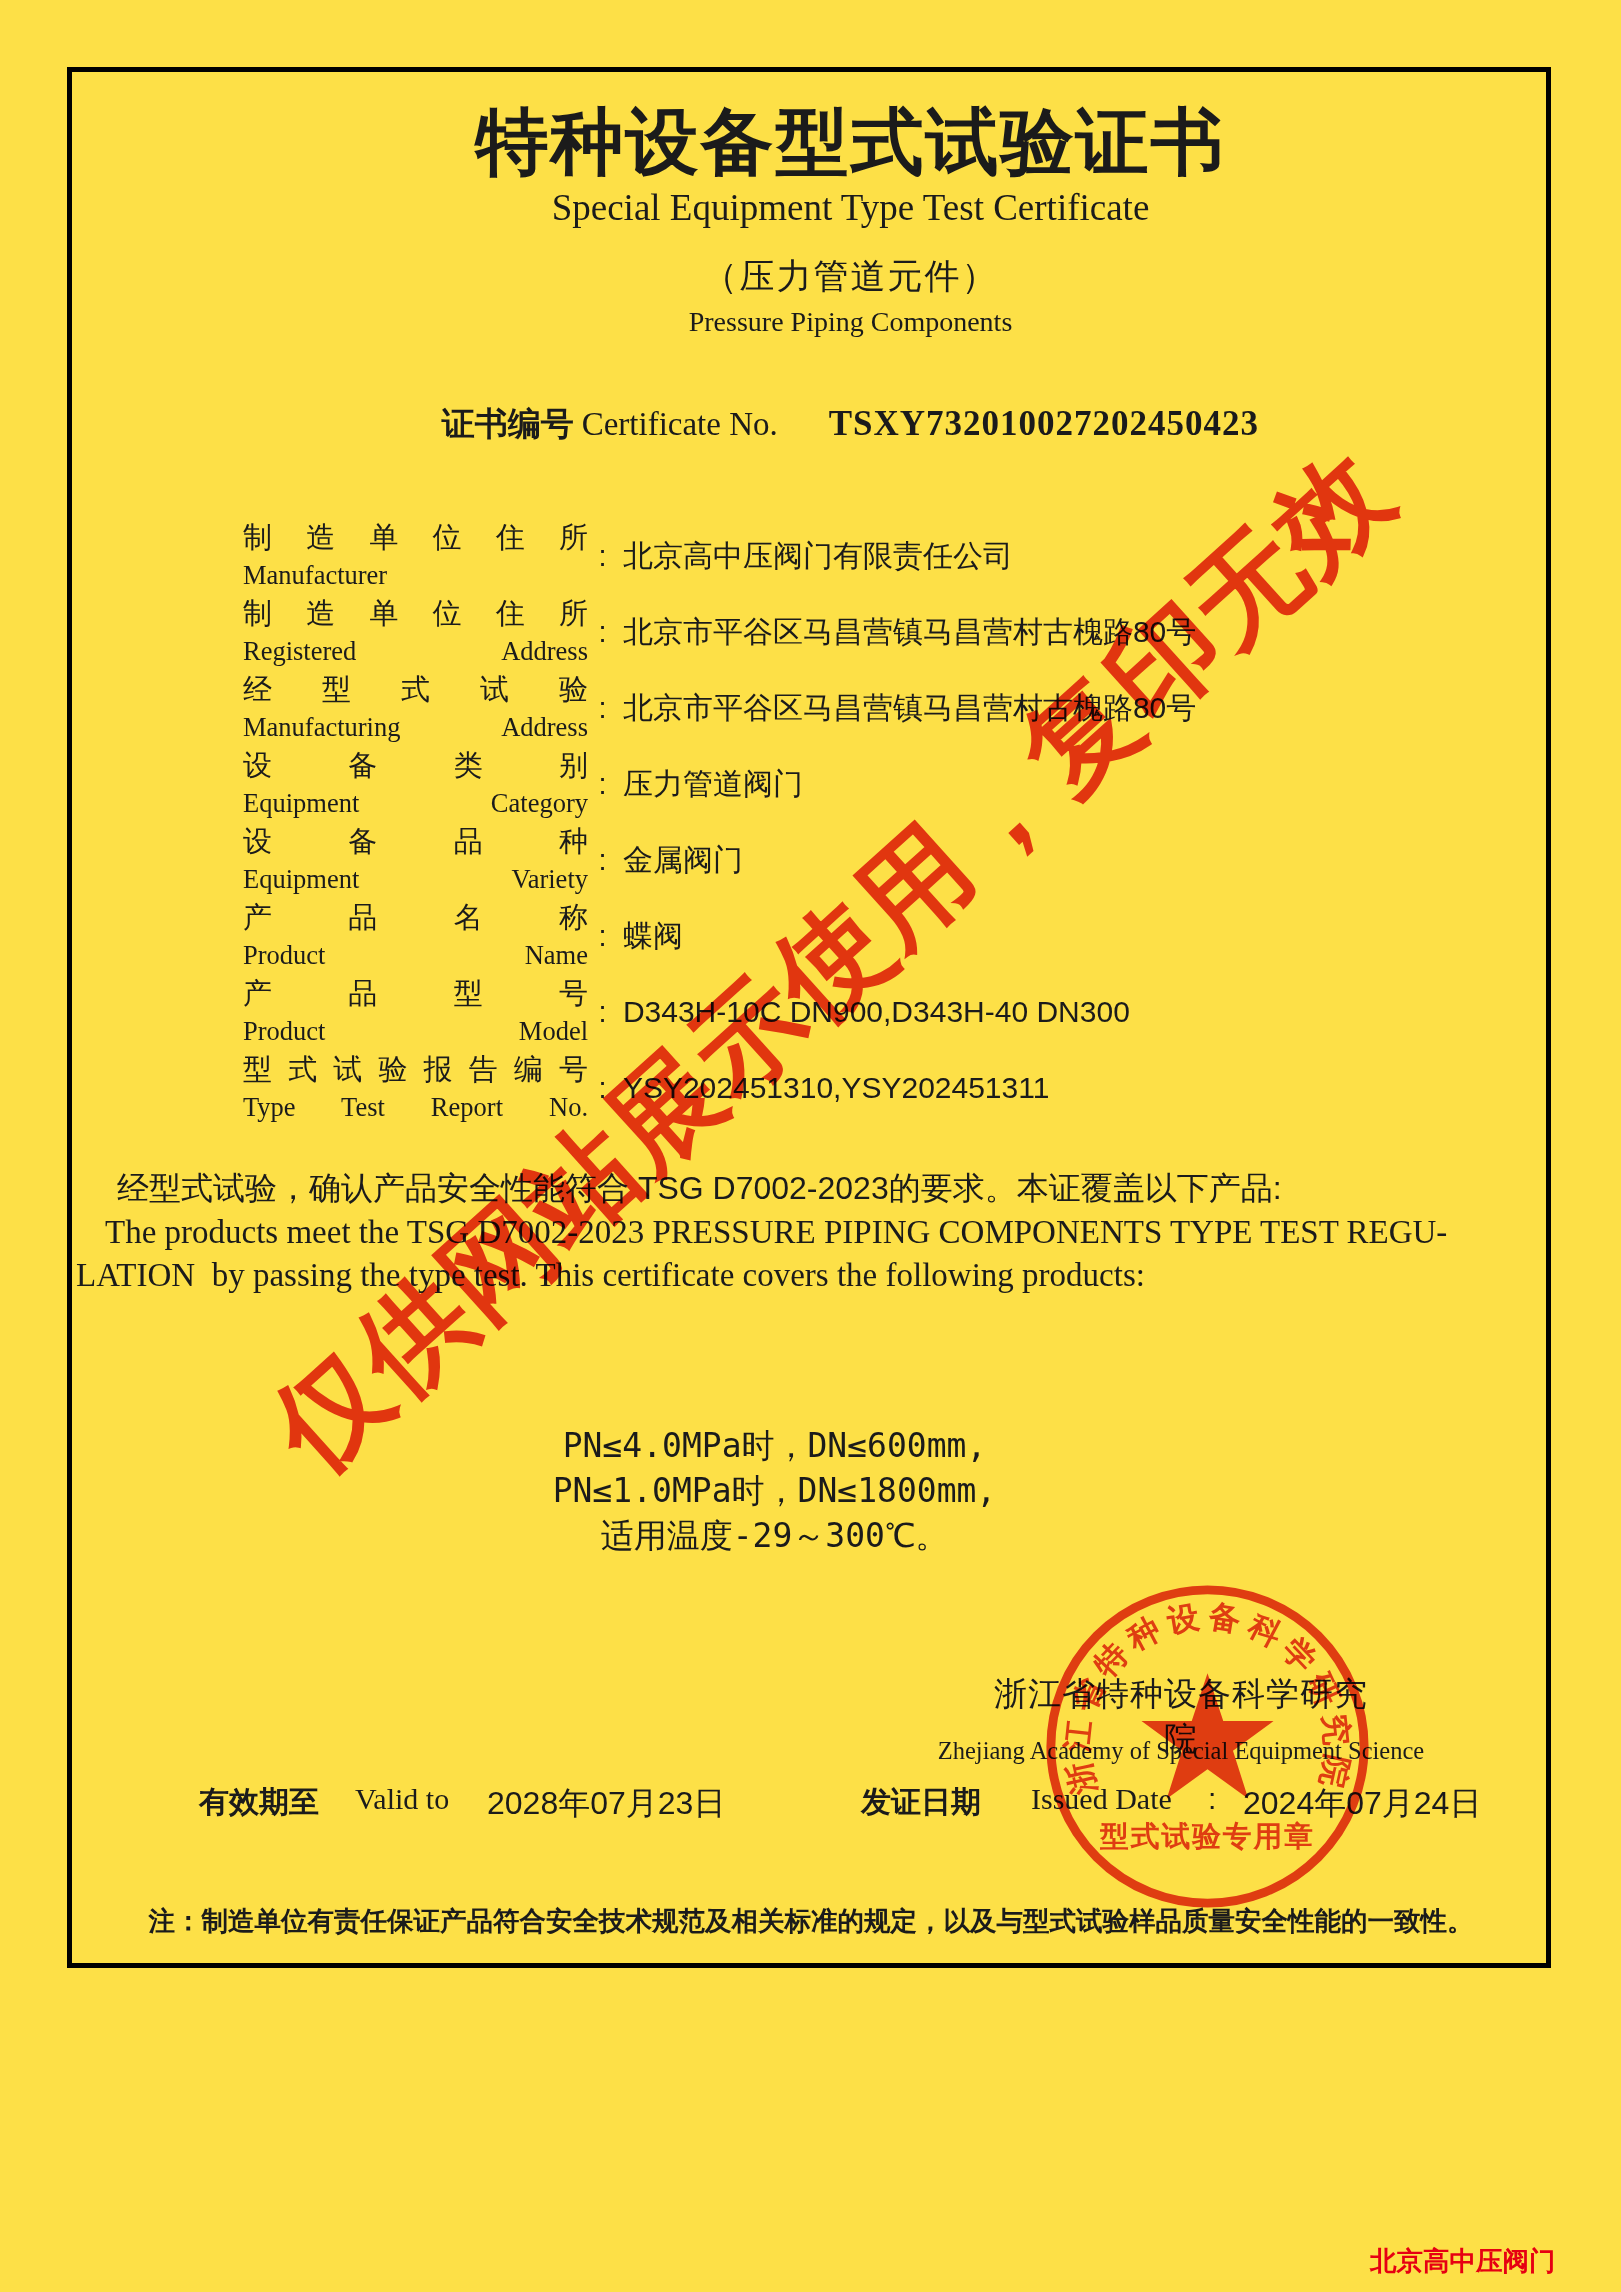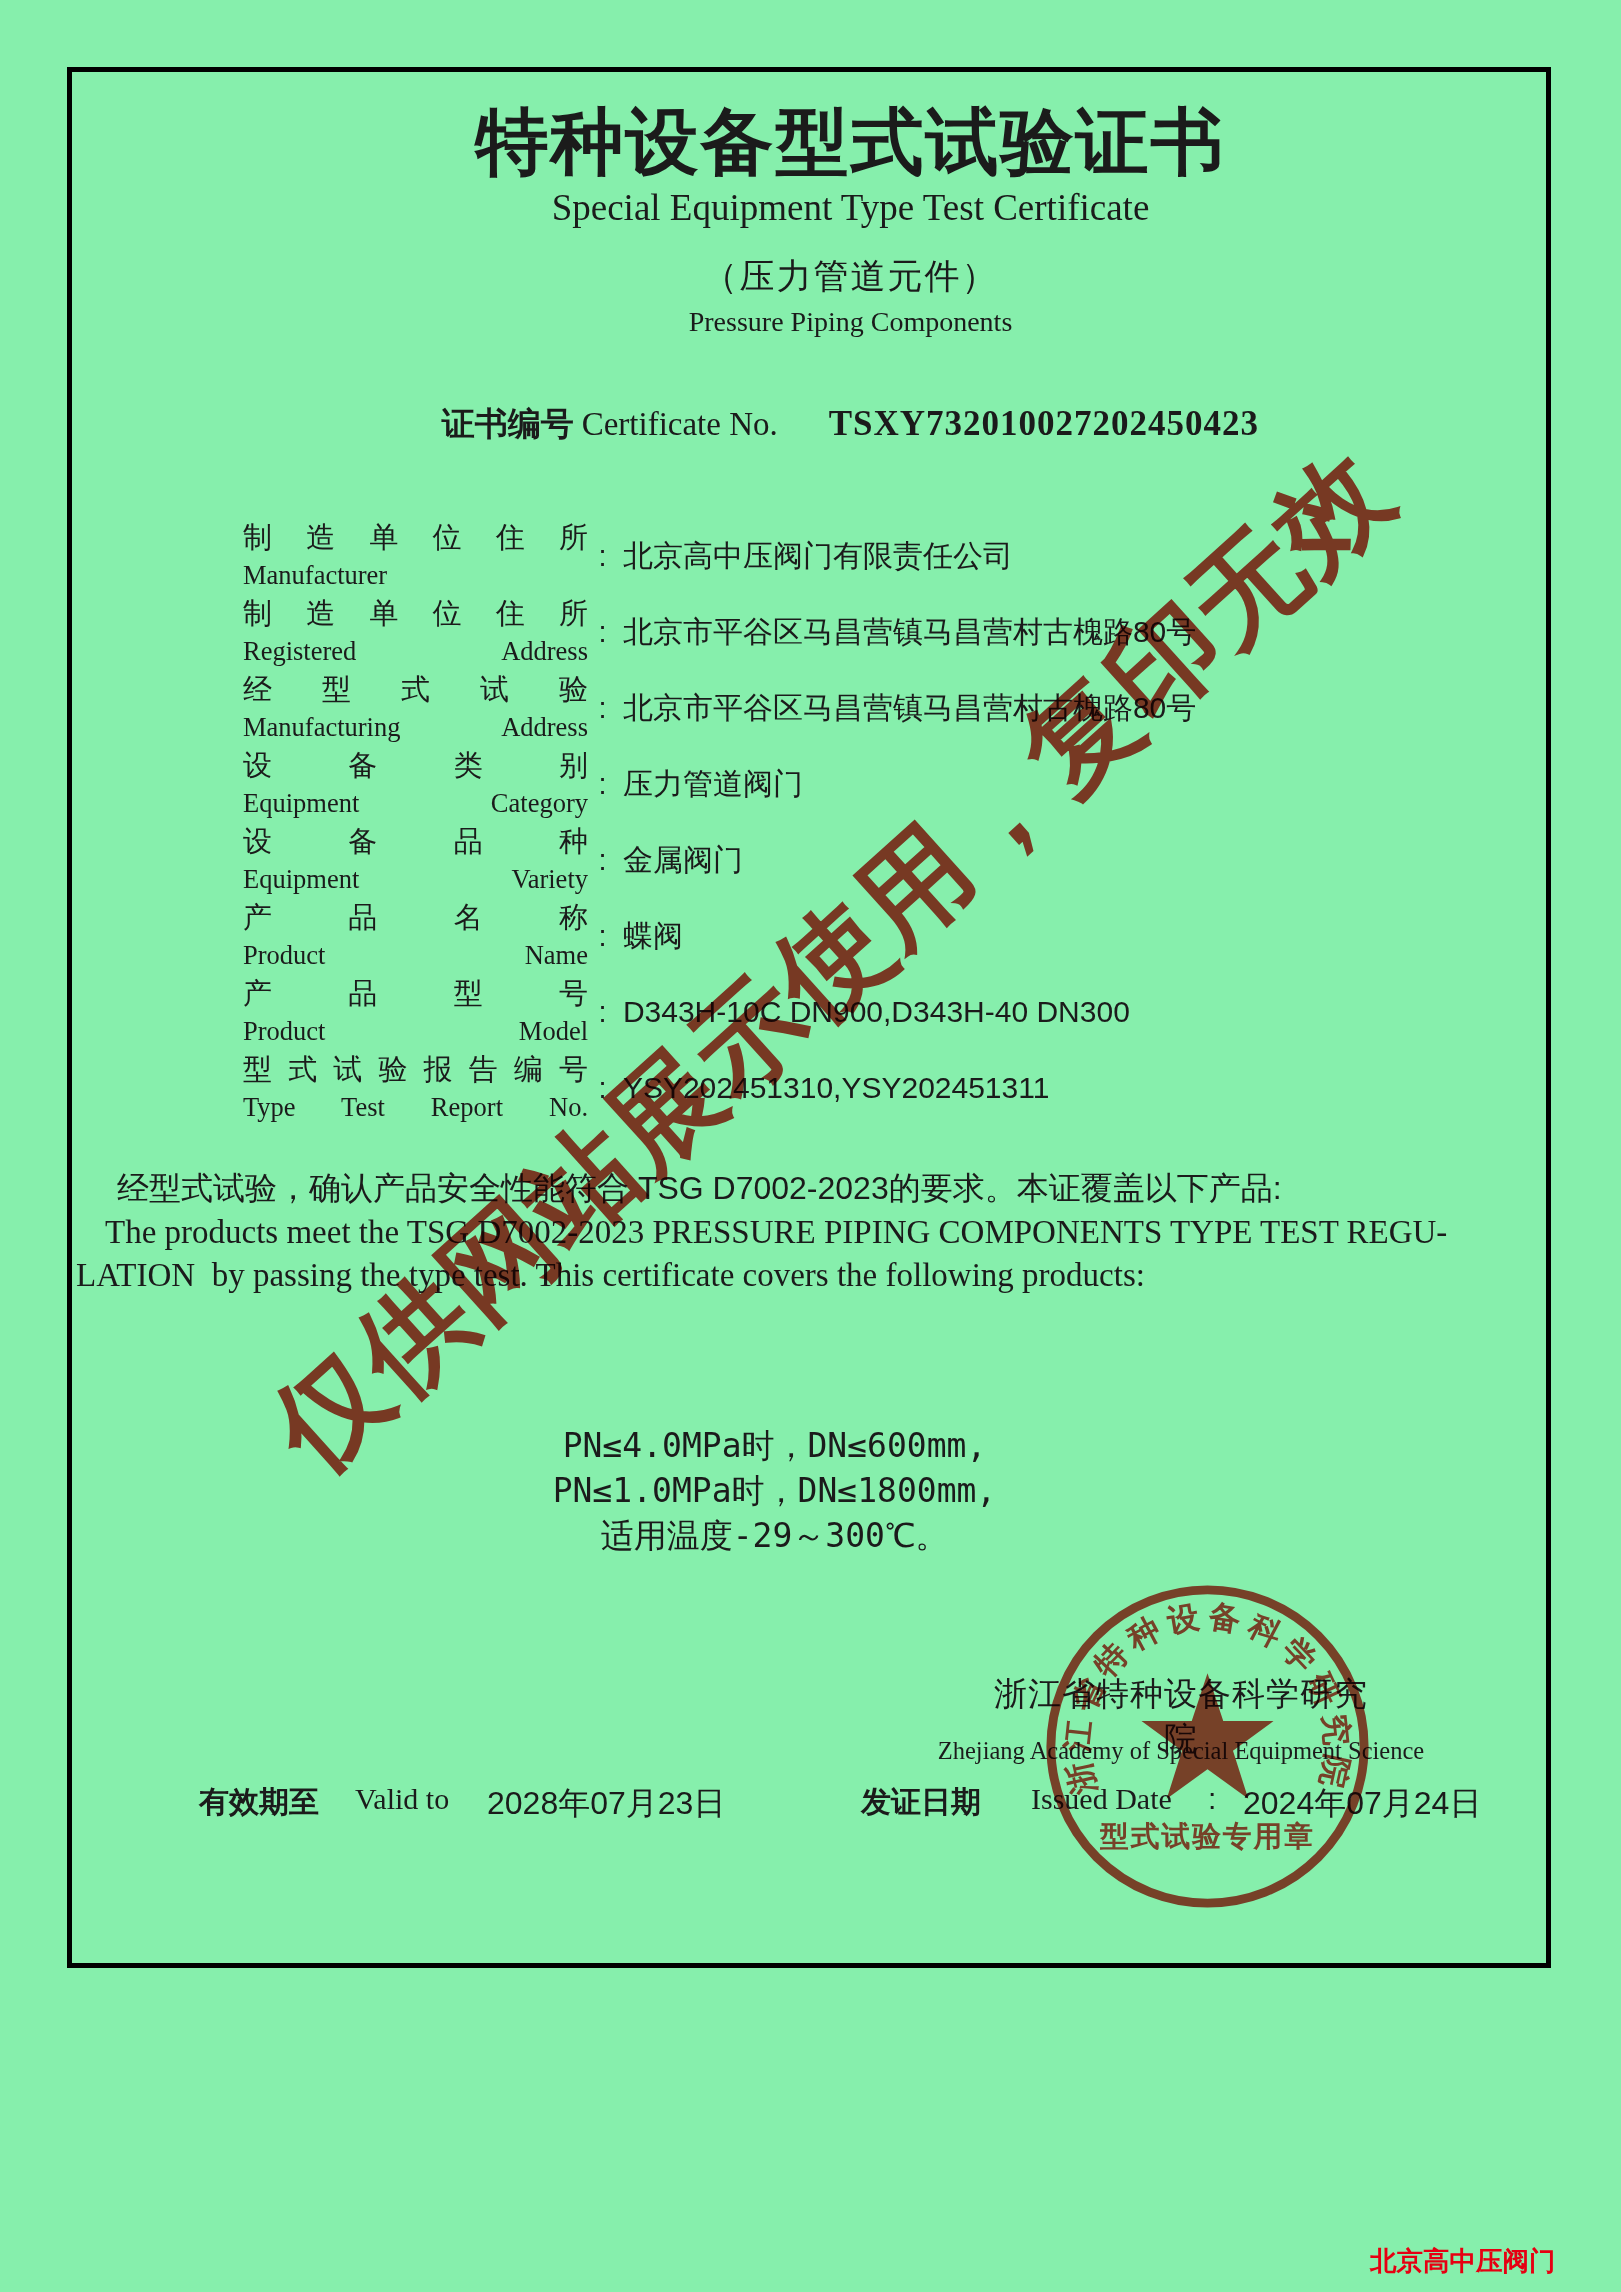--- a/index.html
+++ b/index.html
@@ -1,19 +1,19 @@
 <!DOCTYPE html>
 <html><head>
 <meta charset="utf-8">
 <style>
   html,body{margin:0;padding:0;background:#ffffff;}
   .page{
     position:relative;
     width:1621px;height:2293px;
-    background:#86efac;
+    background:#fde047;
     font-family:"Liberation Sans",sans-serif;
     color:#1b1b1b;
     overflow:hidden;
   }
   .border-box{
     position:absolute;left:67px;top:67px;
     width:1484px;height:1901px;
     border:5.9px solid #000;
     box-sizing:border-box;
   }
@@ -182,20 +182,21 @@
   <div class="dates">
     <span class="d-valid-cn">有效期至</span>
     <span class="d-valid-en">Valid to</span>
     <span class="d-valid-date">2028年07月23日</span>
     <span class="d-issue-cn">发证日期</span>
     <span class="d-issue-en">Issued Date</span>
     <span class="d-colon">:</span>
     <span class="d-issue-date">2024年07月24日</span>
   </div>
 
+  <div class="note">注：制造单位有责任保证产品符合安全技术规范及相关标准的规定，以及与型式试验样品质量安全性能的一致性。</div>
 
   <div class="watermark">仅供网站展示使用，复印无效</div>
 
   <svg class="seal" viewBox="0 0 344 344" xmlns="http://www.w3.org/2000/svg">
     <circle cx="172" cy="172" r="158" fill="none" stroke="#dd2b20" stroke-width="9"></circle>
     <polygon fill="#dd2b20" points="172,98 156.1,146.2 105.4,146.4 146.3,176.3 130.9,224.6 172,195 213.1,224.6 197.7,176.3 238.6,146.4 187.9,146.2"></polygon>
     <defs>
       <path id="sealArc" d="M 59.2 213 A 120 120 0 1 1 284.8 213" fill="none"></path>
     </defs>
     <text font-size="32" fill="#dd2b20" letter-spacing="7" font-family="Liberation Sans, sans-serif" font-weight="600">

